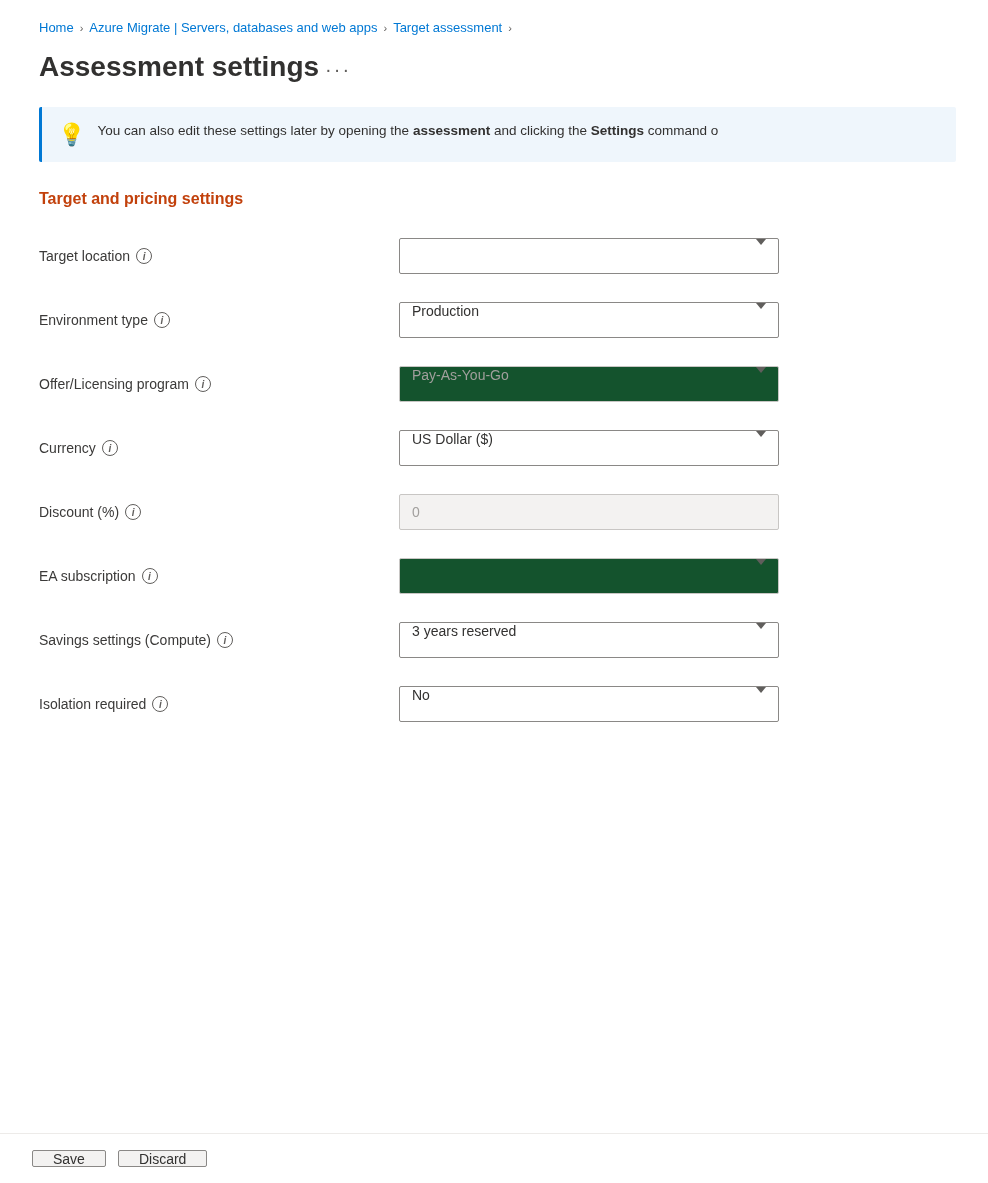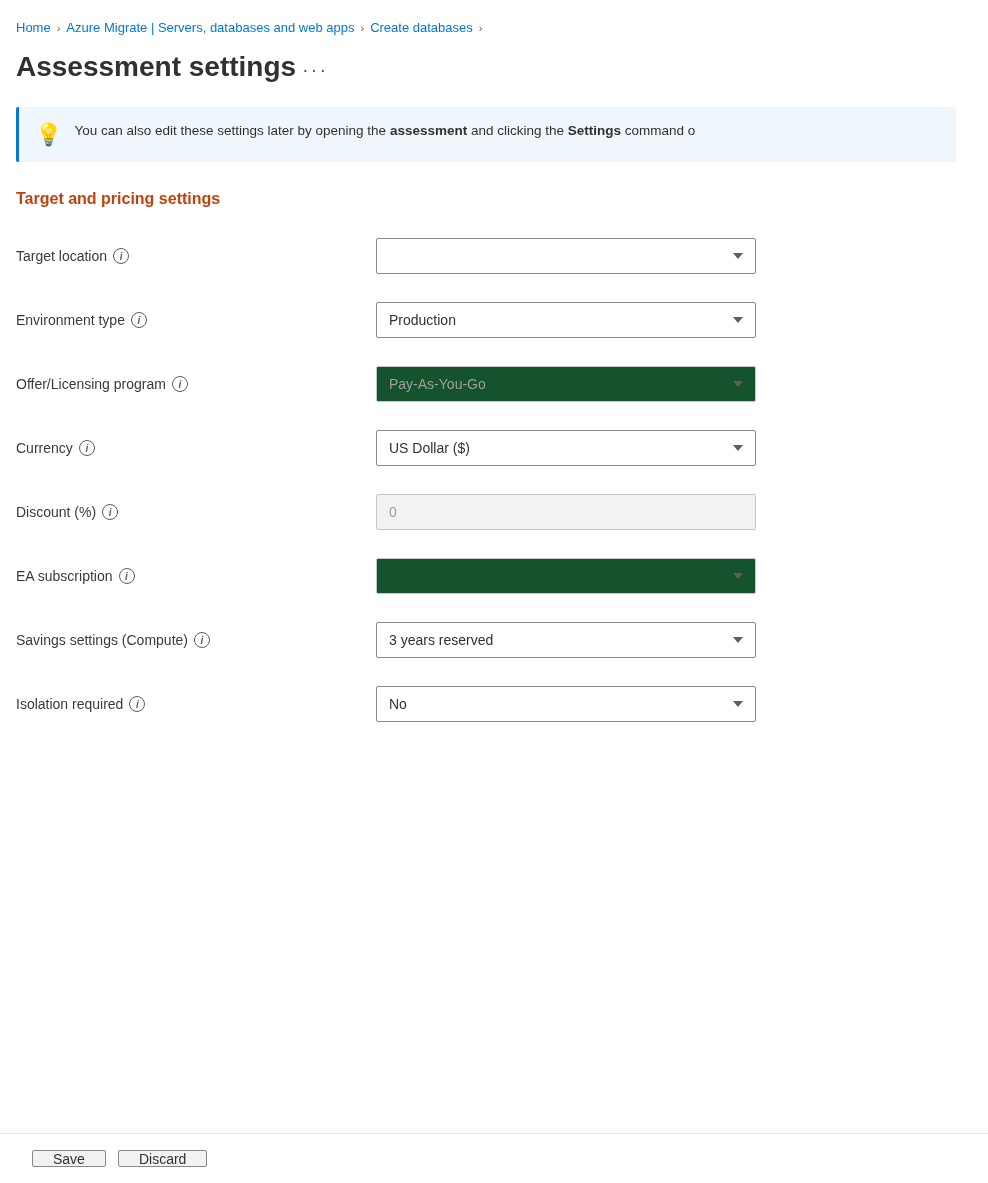--- a/index.html
+++ b/index.html
@@ -13,21 +13,21 @@
     }
 
     .page-wrapper {
       display: flex;
       flex-direction: column;
       min-height: 1183px;
     }
 
     .main-content {
       flex: 1;
-      padding: 20px 32px 40px 16px;
+      padding: 20px 32px 40px 39px;
     }
 
     
     .breadcrumb {
       display: flex;
       align-items: center;
       gap: 6px;
       font-size: 13px;
       margin-bottom: 16px;
       flex-wrap: wrap;
@@ -140,21 +140,21 @@
     }
 
     
     .dropdown {
       width: 100%;
       height: 36px;
       border: 1px solid #8a8886;
       border-radius: 2px;
       background: #fff;
       display: flex;
-      align-items: center;
+      align-items: flex-start;
       justify-content: space-between;
       padding: 0 12px;
       cursor: pointer;
       font-size: 14px;
       color: #323130;
     }
     .dropdown.disabled {
       background: #14532d;
       border-color: #c8c6c4;
       color: #a19f9d;
@@ -212,21 +212,21 @@
 <body>
 
 <div class="page-wrapper">
   <div class="main-content">
 
     <nav class="breadcrumb">
       <a class="breadcrumb-link">Home</a>
       <span class="breadcrumb-separator">›</span>
       <a class="breadcrumb-link">Azure Migrate | Servers, databases and web apps</a>
       <span class="breadcrumb-separator">›</span>
-      <a class="breadcrumb-link">Create databases</a>
+      <a class="breadcrumb-link">Target assessment</a>
       <span class="breadcrumb-separator">›</span>
     </nav>
 
     <div class="page-title-row">
       <h1 class="page-title">Assessment settings</h1>
       <span class="more-options">···</span>
     </div>
 
     <div class="info-banner">
       <span class="info-banner-icon">💡</span>

